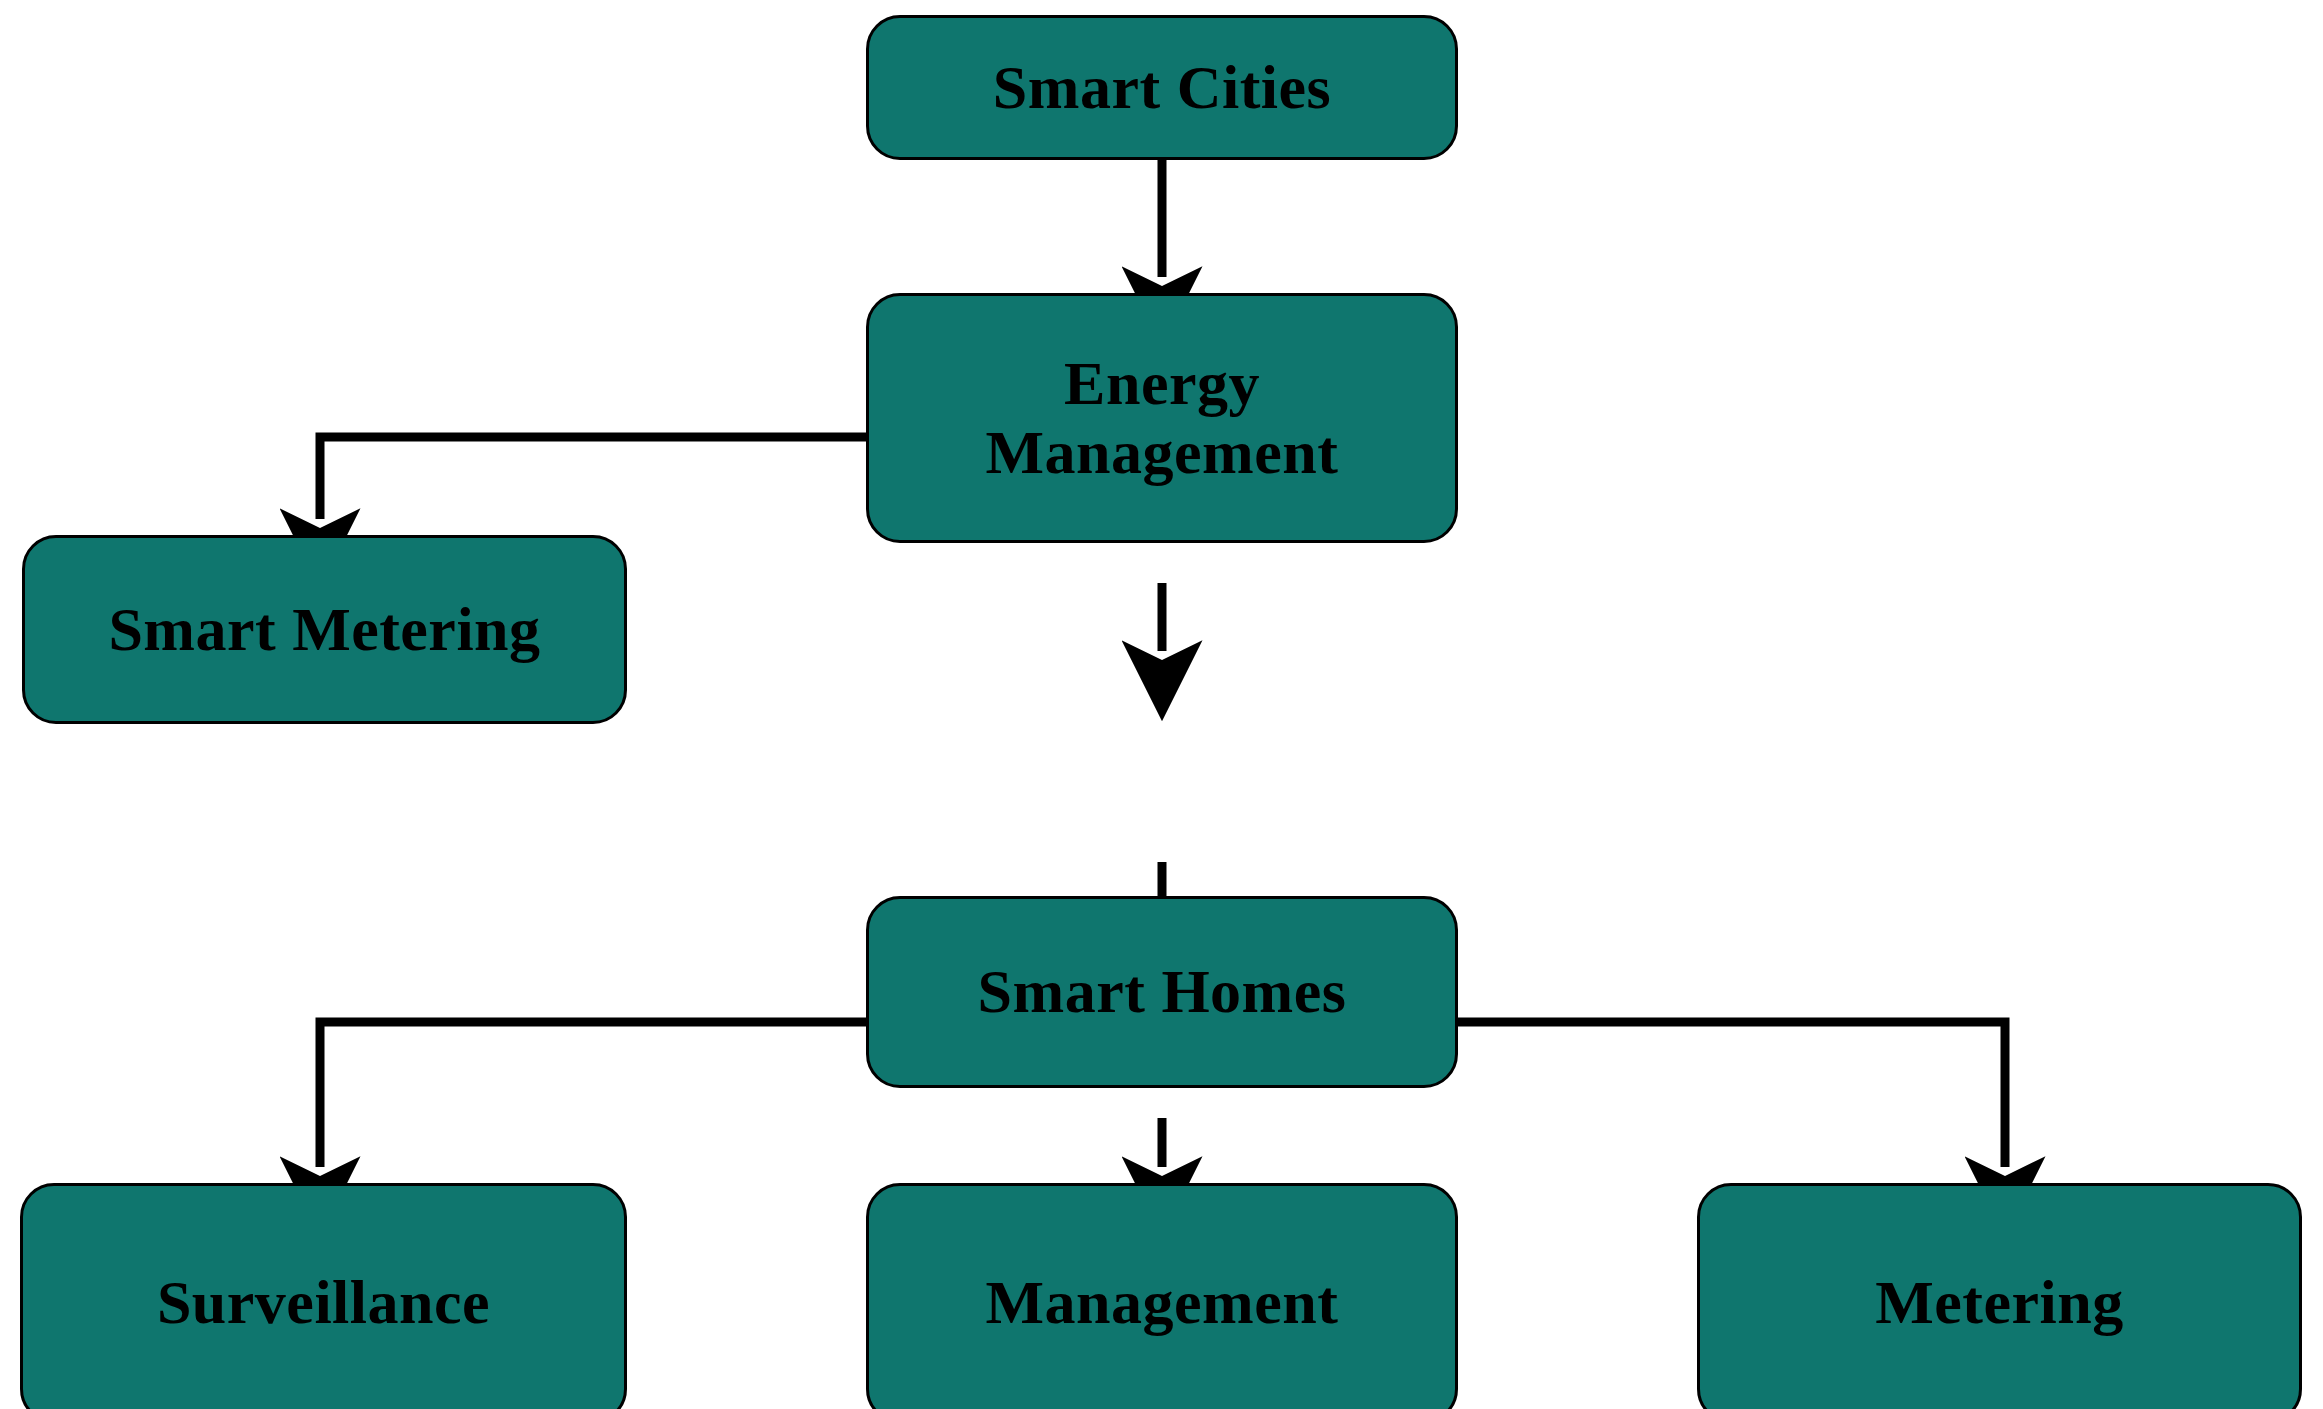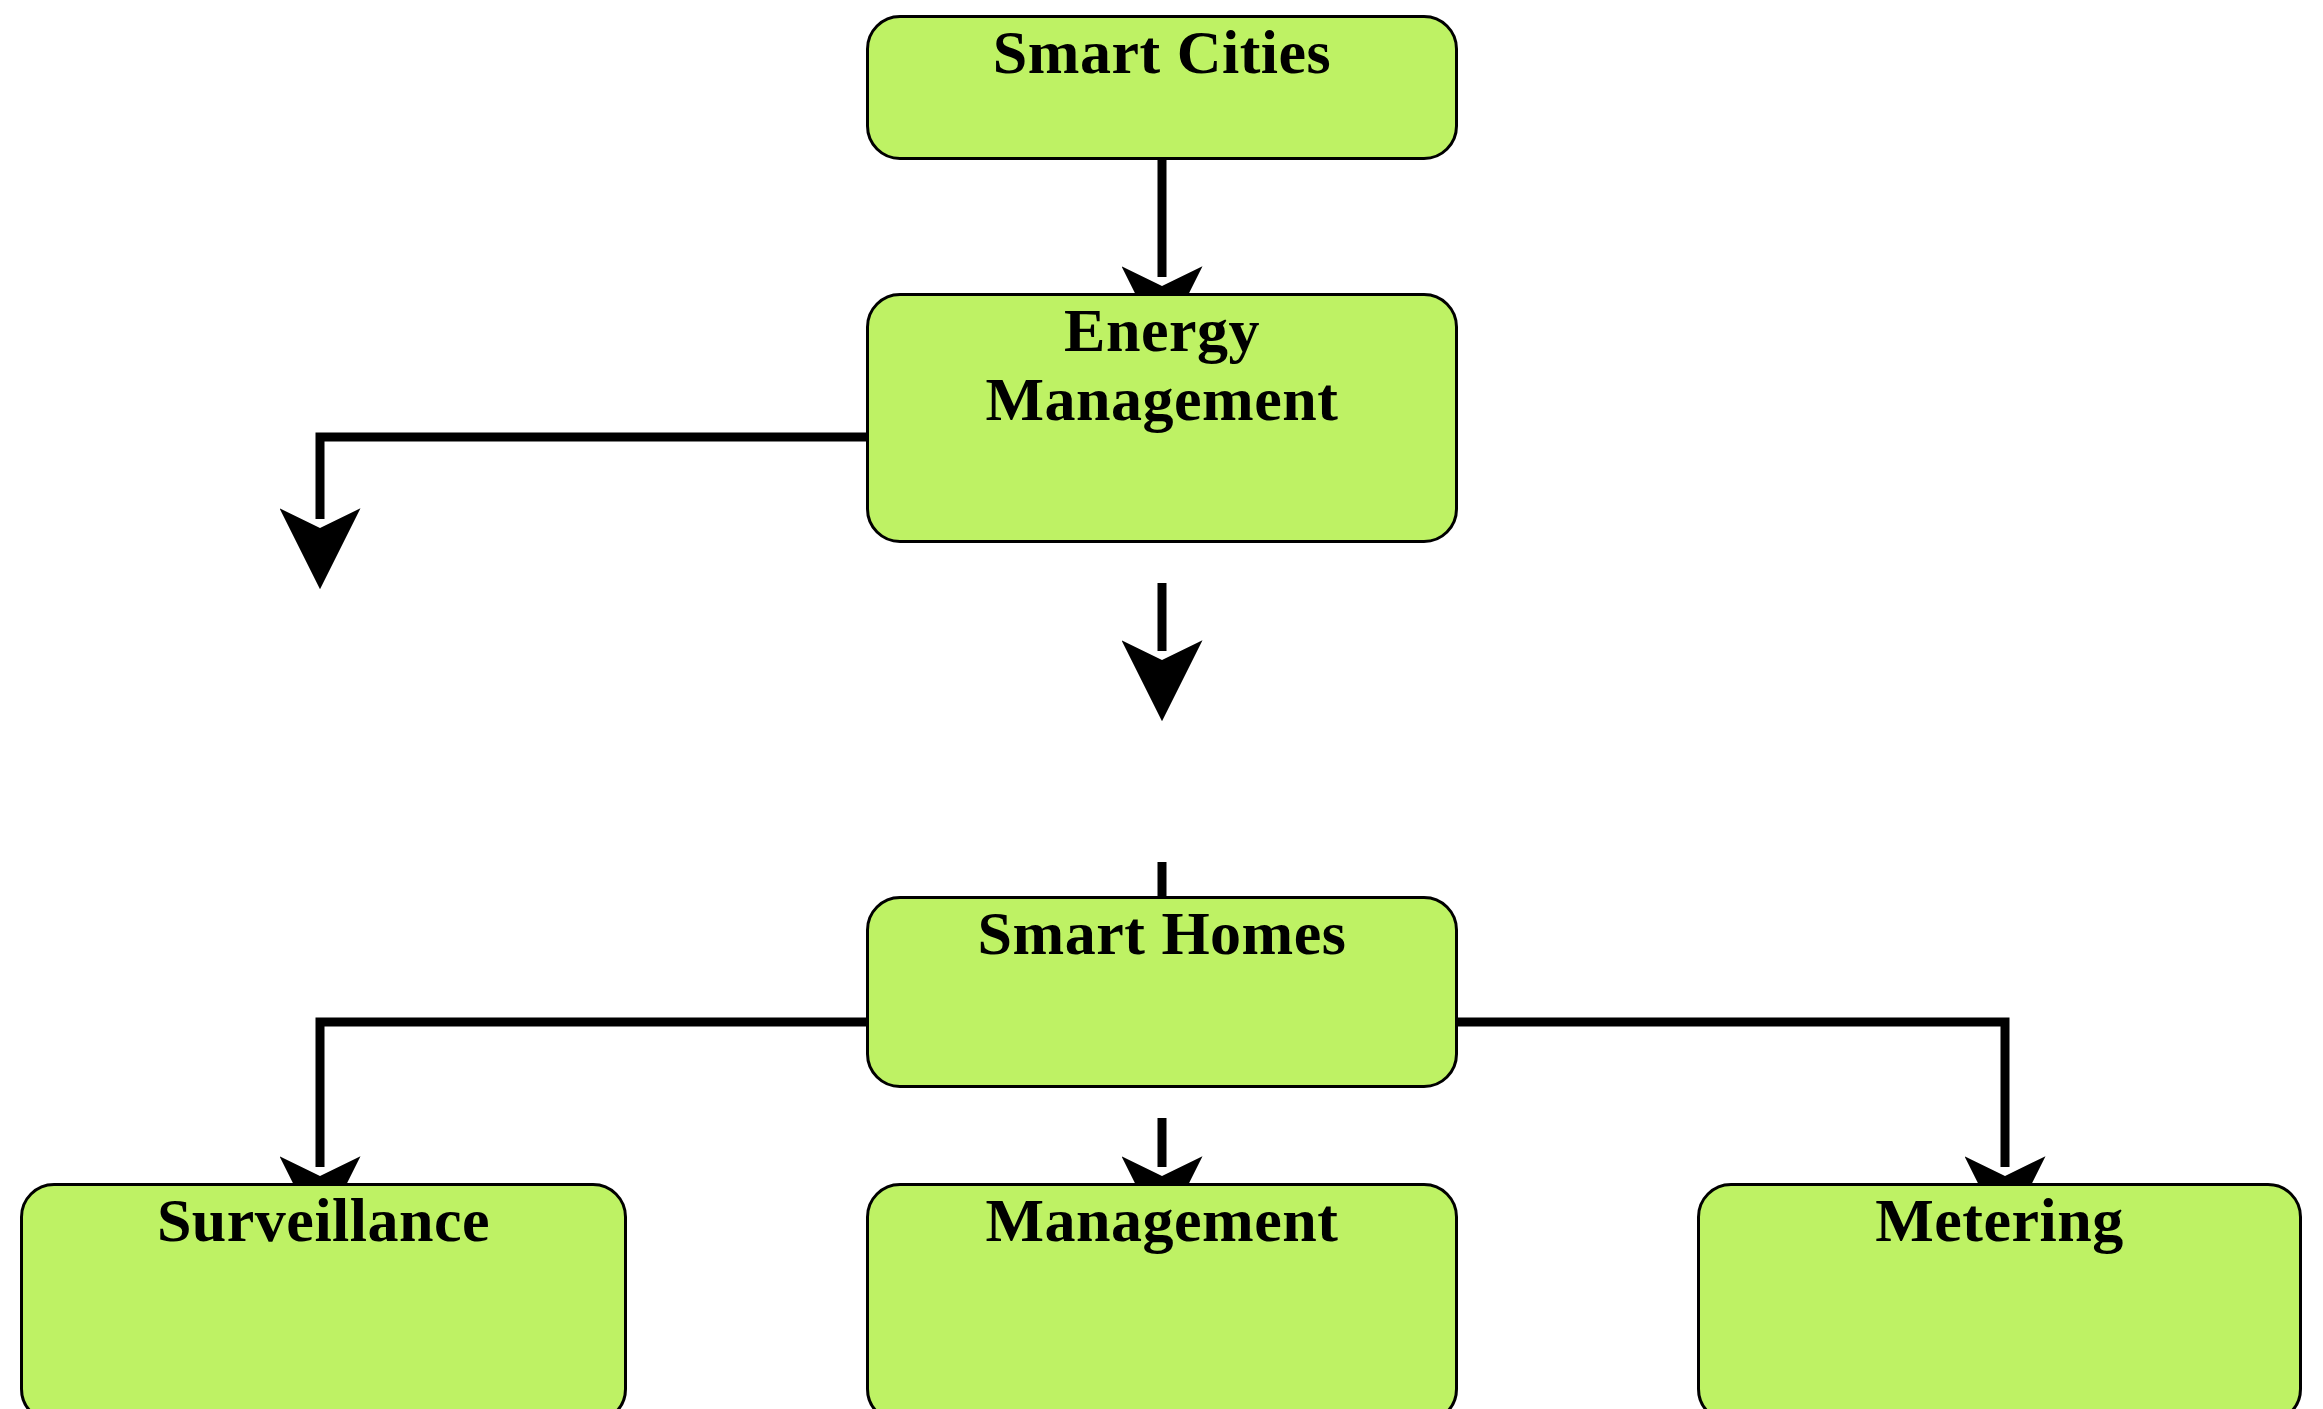--- a/index.html
+++ b/index.html
@@ -20,24 +20,25 @@
     position: absolute;
     left: 0;
     top: 0;
     width: 2323px;
     height: 1409px;
     pointer-events: none;
   }
   .node {
     position: absolute;
     box-sizing: border-box;
-    background: #bef264;
+    background: #0f766e;
     border: 3px solid #000000;
     border-radius: 34px;
     display: flex;
+    align-items: center;
     justify-content: center;
     text-align: center;
     z-index: 2;
   }
   .node .node-label {
     display: block;
     color: #000000;
     font-weight: bold;
     font-size: 62px;
     line-height: 1.12;
@@ -75,20 +76,23 @@
 
   <div class="node" style="left:866px; top:15px; width:592px; height:145px;">
     <span class="node-label">Smart Cities</span>
   </div>
 
   <div class="node" style="left:866px; top:293px; width:592px; height:250px;">
     <span class="node-label">Energy
 Management</span>
   </div>
 
+  <div class="node" style="left:22px; top:535px; width:605px; height:189px;">
+    <span class="node-label">Smart Metering</span>
+  </div>
 
 
   <div class="node" style="left:866px; top:896px; width:592px; height:192px;">
     <span class="node-label">Smart Homes</span>
   </div>
 
   <div class="node" style="left:20px; top:1183px; width:607px; height:240px;">
     <span class="node-label">Surveillance</span>
   </div>
 

